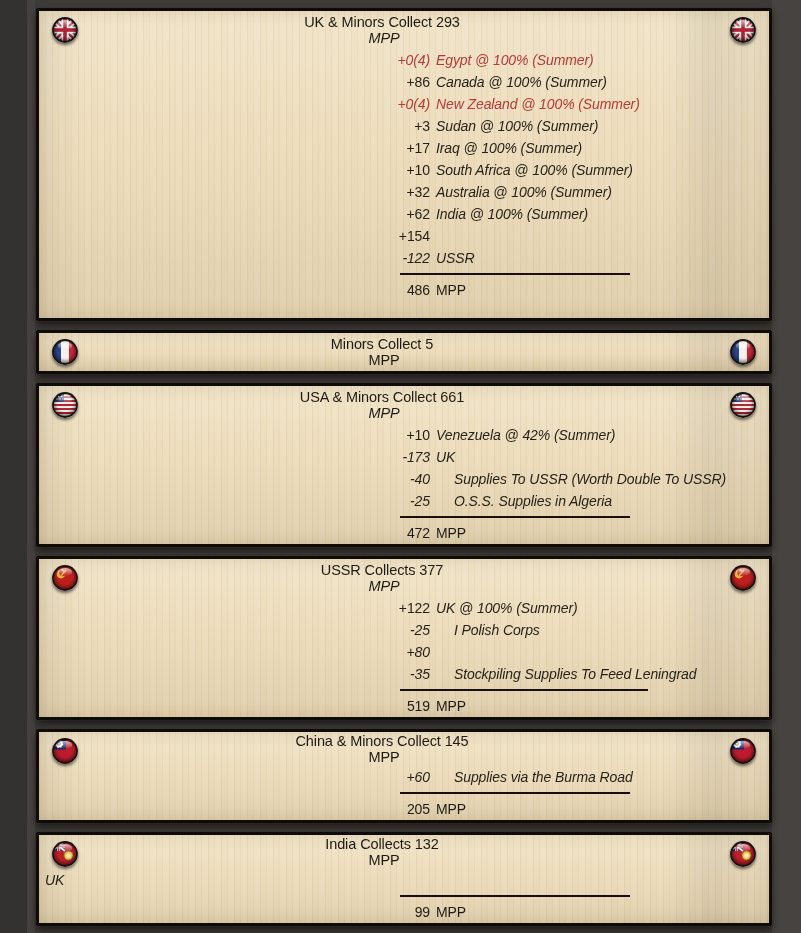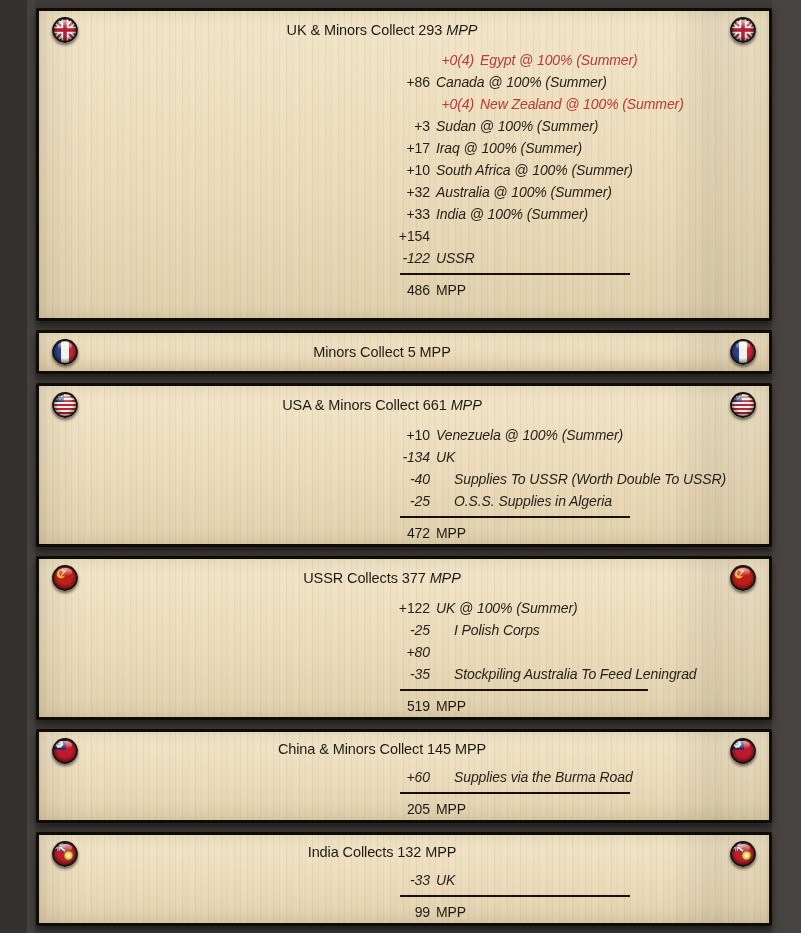--- a/index.html
+++ b/index.html
@@ -26,36 +26,36 @@
       linear-gradient(180deg,#f1e4c7 0%,#ead9b8 60%,#dfcfac 100%);
     box-shadow:0 4px 7px rgba(0,0,0,0.55), 0 1px 0 rgba(255,255,255,0.06),
                inset 0 0 16px rgba(92,68,30,0.15);
   }
   .panel-uk{padding-bottom:17px;}
   .header{position:relative;height:38px;}
   .panel-china .header,.panel-india .header{height:34px;}
   .title{
     position:absolute;left:44px;right:88px;top:0;bottom:0;
     display:flex;align-items:center;justify-content:center;
-    font-size:14.5px;color:var(--title);white-space:pre;
+    font-size:14.5px;color:var(--title);white-space:pre;flex-direction:column;
   }
   .title .sfx{margin-left:4px;}
   .title .sfx.it{font-style:italic;}
   .flag{
     position:absolute;top:6px;width:26px;height:26px;border-radius:50%;
     box-shadow:0 2px 3px rgba(0,0,0,0.55);cursor:pointer;display:block;
   }
   .flag.left{left:13px;} .flag.right{right:13px;}
   .flag svg{display:block;}
   .line{display:flex;height:22px;line-height:22px;font-size:14px;}
   .amt{width:391px;text-align:right;white-space:pre;}
   .lbl{margin-left:6px;font-style:italic;white-space:pre;text-align:center;}
   .line.wide .lbl{margin-left:24px;}
   .line.it-amt .amt{font-style:italic;}
-  .line.red{color:var(--red);margin-left:44px;}
+  .line.red{color:var(--red);}
   .divider{height:10px;position:relative;}
   .rule{position:absolute;left:361px;top:4px;width:230px;height:0;border-top:2px solid var(--rule);}
   .panel-ussr .rule{width:248px;}
   .line.total .lbl,.line.total .amt{font-style:normal;}
   .line.total{color:var(--title);}
 </style>
 </head>
 <body>
 
 <main class="report-list">
@@ -146,21 +146,21 @@
         </div>
         <div class="line">
           <span class="amt">+10</span>
           <span class="lbl">South Africa @ 100% (Summer)</span>
         </div>
         <div class="line">
           <span class="amt">+32</span>
           <span class="lbl">Australia @ 100% (Summer)</span>
         </div>
         <div class="line">
-          <span class="amt">+33</span>
+          <span class="amt">+62</span>
           <span class="lbl">India @ 100% (Summer)</span>
         </div>
         <div class="line">
           <span class="amt">+154</span>
         </div>
         <div class="line it-amt">
           <span class="amt">-122</span>
           <span class="lbl">USSR</span>
         </div>
       </div>
@@ -315,24 +315,24 @@
             </g>
     <circle cx="13" cy="13" r="11.5" fill="url(#sh6)"></circle>
     <ellipse cx="13" cy="7" rx="7.2" ry="4" fill="url(#gl6)" opacity="0.75"></ellipse>
     <circle cx="13" cy="13" r="12" fill="none" stroke="#17120d" stroke-width="1.8"></circle>
   </svg>
         </span>
       </div>
       <div class="lines">
         <div class="line">
           <span class="amt">+10</span>
-          <span class="lbl">Venezuela @ 100% (Summer)</span>
+          <span class="lbl">Venezuela @ 42% (Summer)</span>
         </div>
         <div class="line it-amt">
-          <span class="amt">-134</span>
+          <span class="amt">-173</span>
           <span class="lbl">UK</span>
         </div>
         <div class="line it-amt wide">
           <span class="amt">-40</span>
           <span class="lbl">Supplies To USSR (Worth Double To USSR)</span>
         </div>
         <div class="line it-amt wide">
           <span class="amt">-25</span>
           <span class="lbl">O.S.S. Supplies in Algeria</span>
         </div>
@@ -412,21 +412,21 @@
         </div>
         <div class="line it-amt wide">
           <span class="amt">-25</span>
           <span class="lbl">I Polish Corps</span>
         </div>
         <div class="line it-amt wide">
           <span class="amt">+80</span>
         </div>
         <div class="line it-amt wide">
           <span class="amt">-35</span>
-          <span class="lbl">Stockpiling Australia To Feed Leningrad</span>
+          <span class="lbl">Stockpiling Supplies To Feed Leningrad</span>
         </div>
       </div>
       <div class="divider">
         <div class="rule"></div>
       </div>
       <div class="line total">
         <span class="amt">519</span>
         <span class="lbl">MPP</span>
       </div>
     </section>
@@ -571,21 +571,20 @@
      <circle cx="16.5" cy="14.5" r="2.3" fill="#f7ecc0"></circle>
             </g>
     <circle cx="13" cy="13" r="11.5" fill="url(#sh12)"></circle>
     <ellipse cx="13" cy="7" rx="7.2" ry="4" fill="url(#gl12)" opacity="0.75"></ellipse>
     <circle cx="13" cy="13" r="12" fill="none" stroke="#17120d" stroke-width="1.8"></circle>
   </svg>
         </span>
       </div>
       <div class="lines">
         <div class="line it-amt">
-          <span class="amt">-33</span>
           <span class="lbl">UK</span>
         </div>
       </div>
       <div class="divider">
         <div class="rule"></div>
       </div>
       <div class="line total">
         <span class="amt">99</span>
         <span class="lbl">MPP</span>
       </div>

